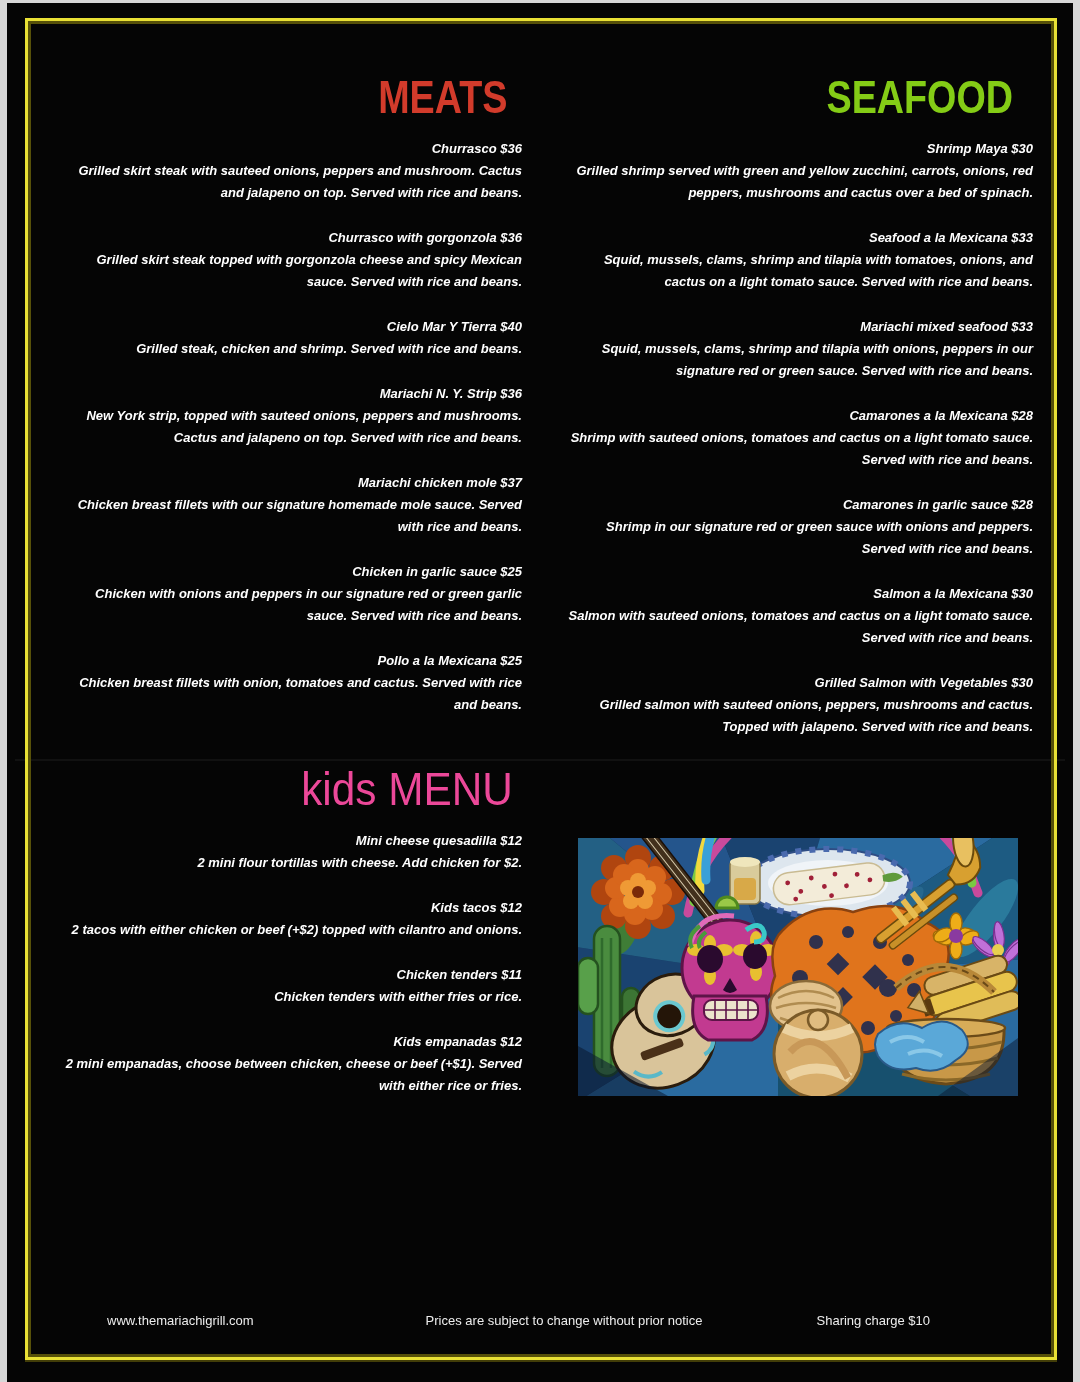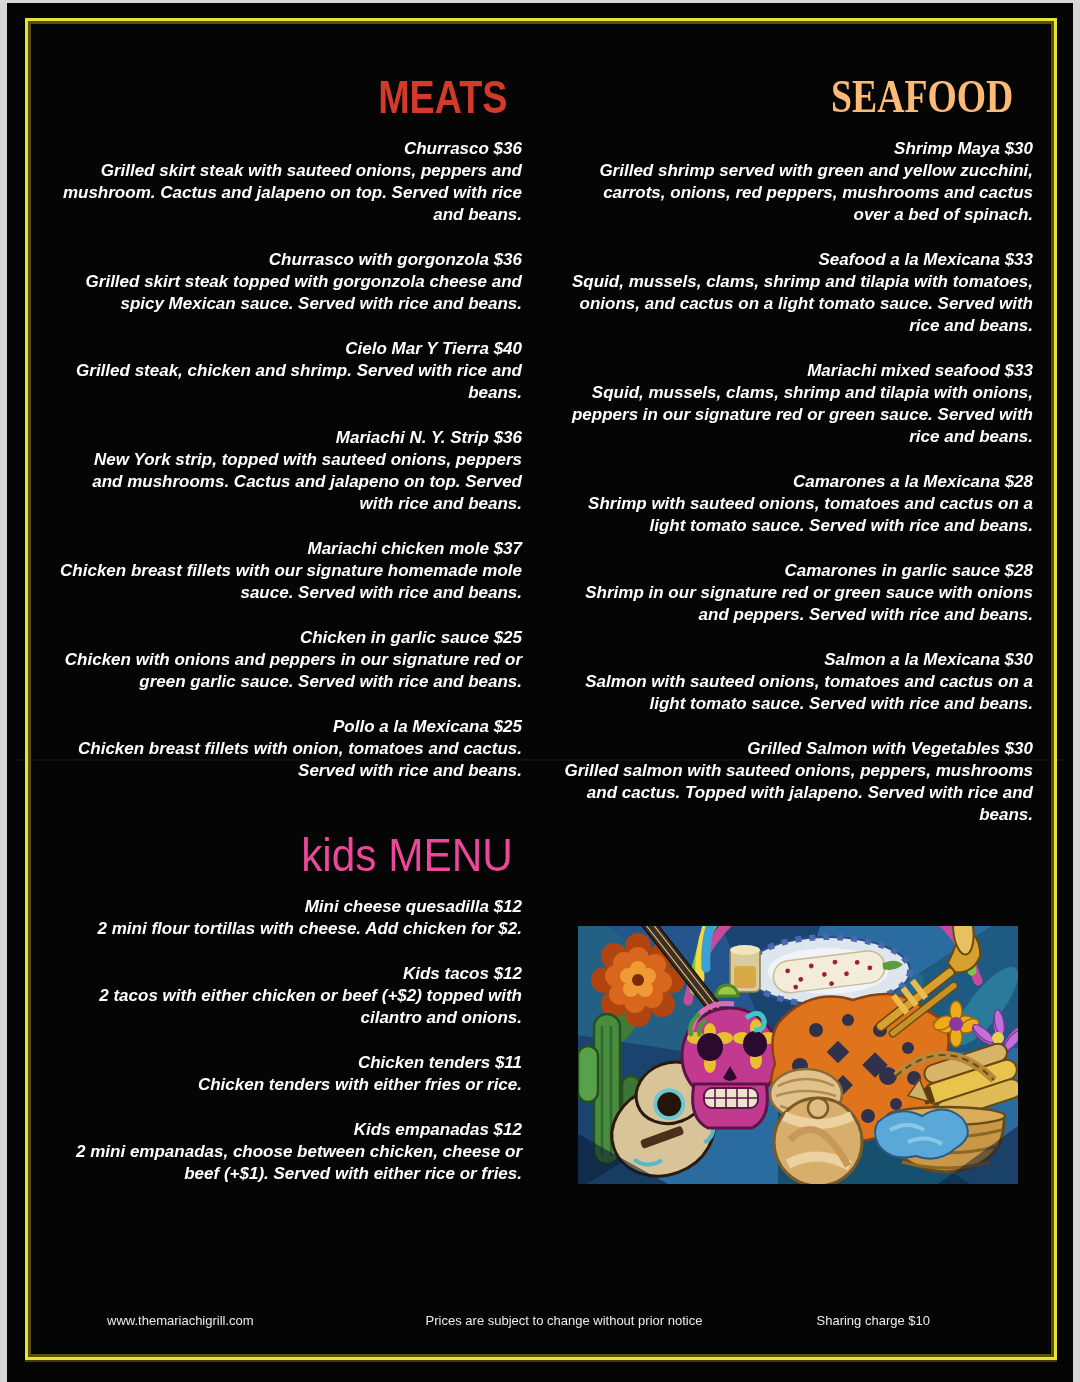--- a/index.html
+++ b/index.html
@@ -24,24 +24,24 @@
   }
   .col{position:absolute;text-align:right;color:#fff;}
   .col-left{left:53px;top:67px;width:462px;}
   .col-right{left:556px;top:67px;width:470px;}
   .hdr{
     margin:0 0 14px 0;font-size:46px;line-height:54px;font-weight:bold;
     letter-spacing:0px;
   }
   .hdr .squeeze{display:inline-block;transform:scaleX(.82);transform-origin:center;}
   .hdr-meats{color:#d23b2b;}
-  .hdr-seafood{color:#fdba74;font-family:Liberation Serif, serif;}
+  .hdr-seafood{color:#84cc16;}
   .hdr-kids{color:#ec4899;font-weight:normal;margin-top:46px;}
   .hdr-kids .squeeze{transform:scaleX(.92);}
-  .items{font-style:italic;font-weight:bold;font-size:17px;line-height:22px;}
+  .items{font-style:italic;font-weight:bold;font-size:13px;line-height:22px;}
   .item{margin-bottom:23px;}
   .item:last-child{margin-bottom:0;}
   .art-wrap{margin-top:100px;display:flex;justify-content:center;}
   .footer{
     position:absolute;left:25px;right:23px;top:1310px;height:20px;
     color:#ededed;font-size:13px;font-weight:normal;
   }
   .footer span{position:absolute;white-space:nowrap;}
   .footer .f-left{left:75px;}
   .footer .f-center{left:50%;transform:translateX(-50%);padding-left:46px;}

